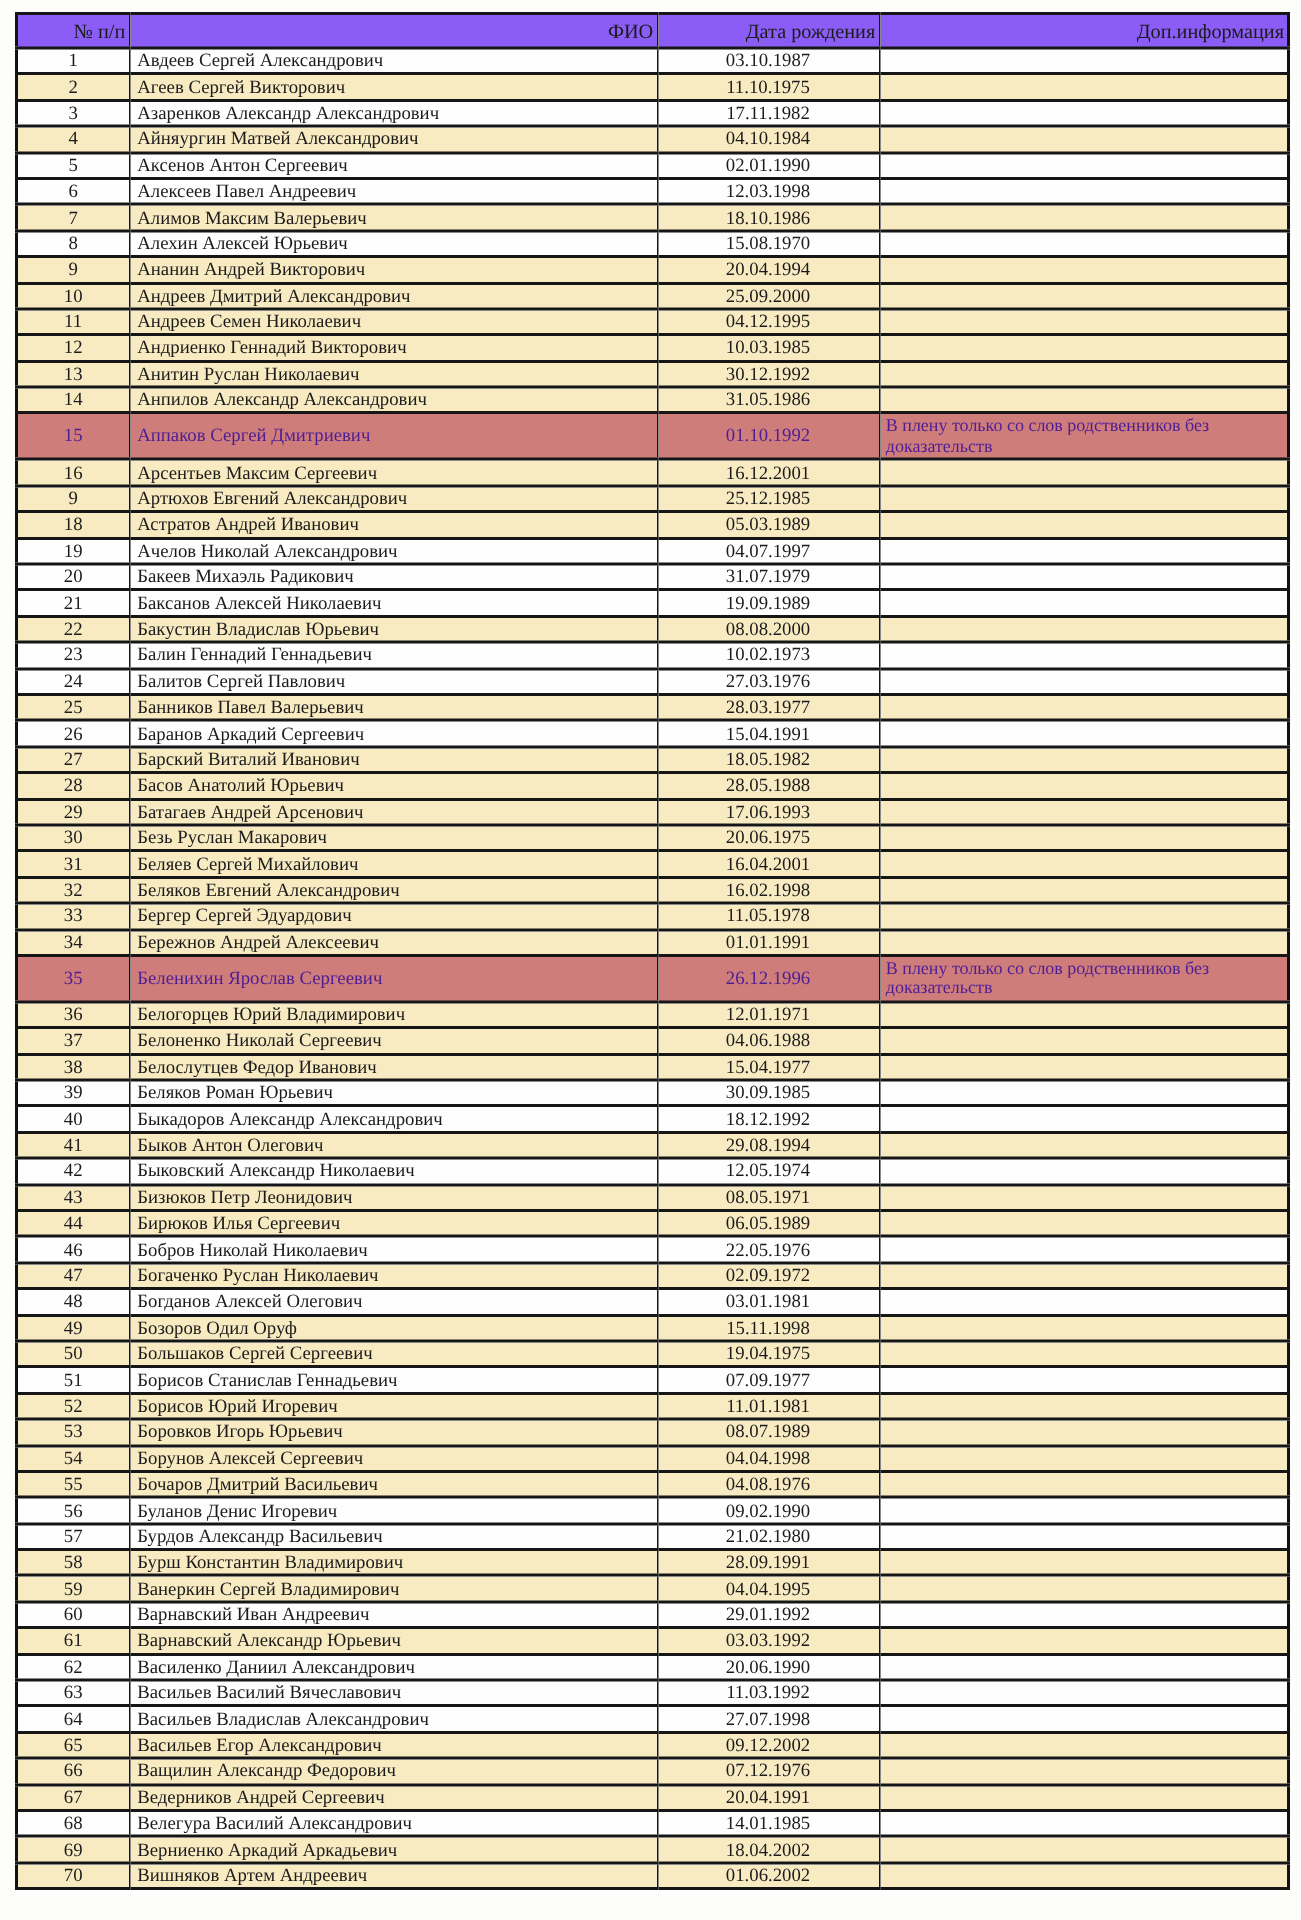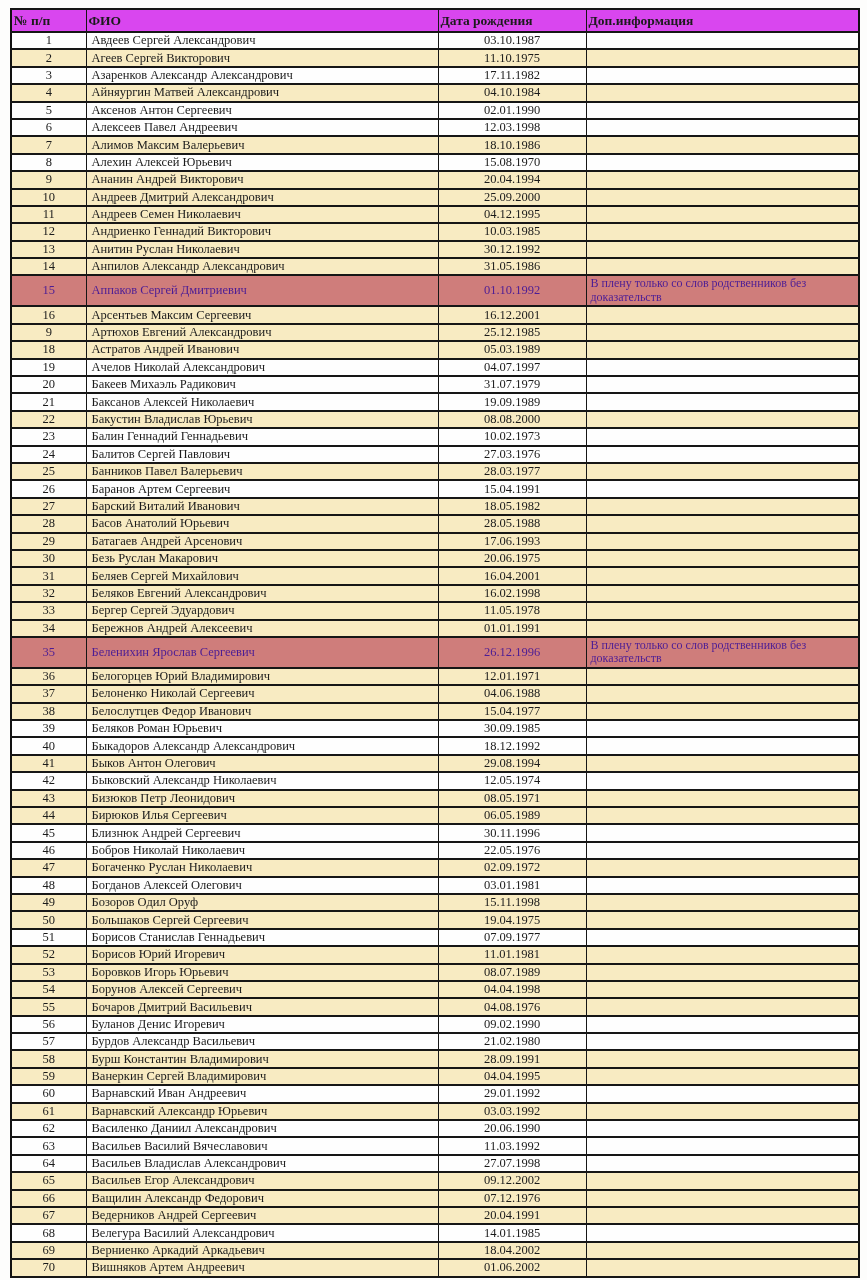--- a/index.html
+++ b/index.html
@@ -27,23 +27,23 @@
     border: 1px solid #161616;
     border-top-width: 2px;
     border-bottom-width: 2px;
     padding: 0 2px;
     overflow: hidden;
     white-space: nowrap;
   }
   th {
     height: 21px;
     font-size: 13.5px;
-    font-weight: bold;
-    text-align: left;
-    background: #d946ef;
+    font-weight: normal;
+    text-align: right;
+    background: #8b5cf6;
     border-bottom-width: 2.5px;
   }
   tr.row { height: 17.4px; }
   tr.row.bg-red { height: 31px; }
   tr.bg-white td { background: #fefefe; }
   tr.bg-tan td   { background: var(--tan, #f8ebc2); }
   tr.bg-red td   { background: var(--red, #cf7d7b); }
   td { font-size: 12.5px; line-height: 13px; }
   td.num-cell  { text-align: center; }
   td.name-cell { text-align: left; padding-left: 5px; }
@@ -223,21 +223,21 @@
           <td class="info-cell"></td>
         </tr>
         <tr class="row bg-tan">
           <td class="num-cell">25</td>
           <td class="name-cell">Банников Павел Валерьевич</td>
           <td class="dob-cell">28.03.1977</td>
           <td class="info-cell"></td>
         </tr>
         <tr class="row bg-white">
           <td class="num-cell">26</td>
-          <td class="name-cell">Баранов Артем Сергеевич</td>
+          <td class="name-cell">Баранов Аркадий Сергеевич</td>
           <td class="dob-cell">15.04.1991</td>
           <td class="info-cell"></td>
         </tr>
         <tr class="row bg-tan">
           <td class="num-cell">27</td>
           <td class="name-cell">Барский Виталий Иванович</td>
           <td class="dob-cell">18.05.1982</td>
           <td class="info-cell"></td>
         </tr>
         <tr class="row bg-tan">
@@ -336,26 +336,20 @@
           <td class="dob-cell">08.05.1971</td>
           <td class="info-cell"></td>
         </tr>
         <tr class="row bg-tan">
           <td class="num-cell">44</td>
           <td class="name-cell">Бирюков Илья Сергеевич</td>
           <td class="dob-cell">06.05.1989</td>
           <td class="info-cell"></td>
         </tr>
         <tr class="row bg-white">
-          <td class="num-cell">45</td>
-          <td class="name-cell">Близнюк Андрей Сергеевич</td>
-          <td class="dob-cell">30.11.1996</td>
-          <td class="info-cell"></td>
-        </tr>
-        <tr class="row bg-white">
           <td class="num-cell">46</td>
           <td class="name-cell">Бобров Николай Николаевич</td>
           <td class="dob-cell">22.05.1976</td>
           <td class="info-cell"></td>
         </tr>
         <tr class="row bg-tan">
           <td class="num-cell">47</td>
           <td class="name-cell">Богаченко Руслан Николаевич</td>
           <td class="dob-cell">02.09.1972</td>
           <td class="info-cell"></td>

